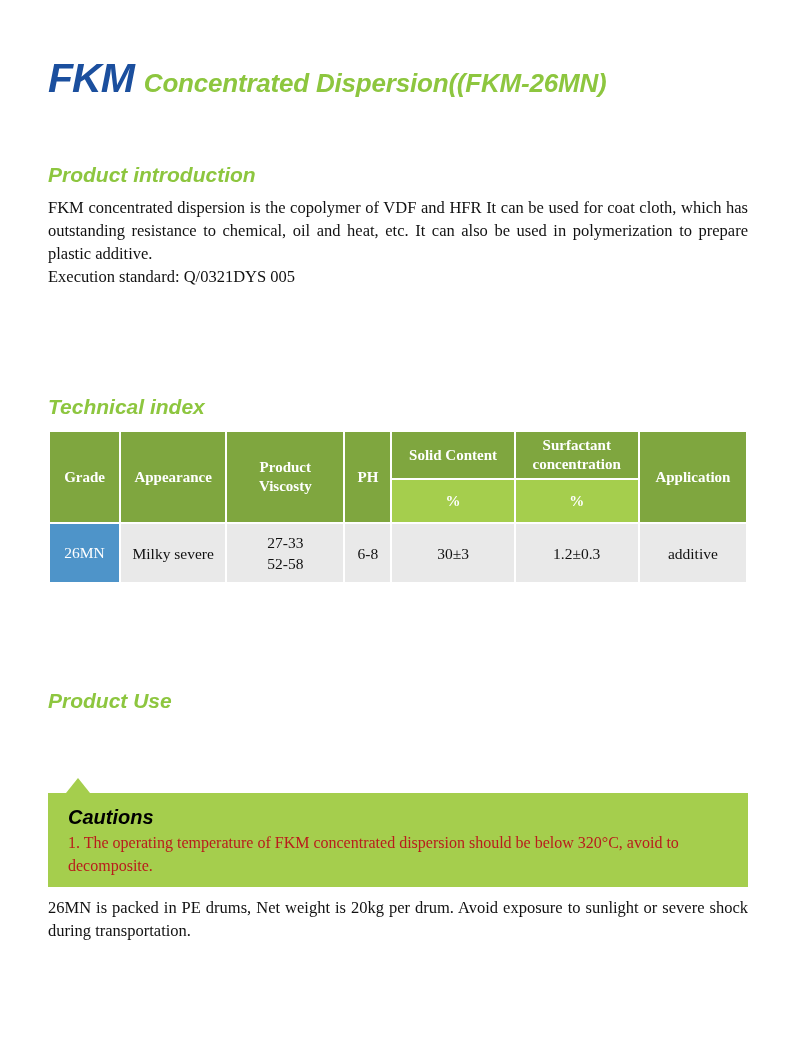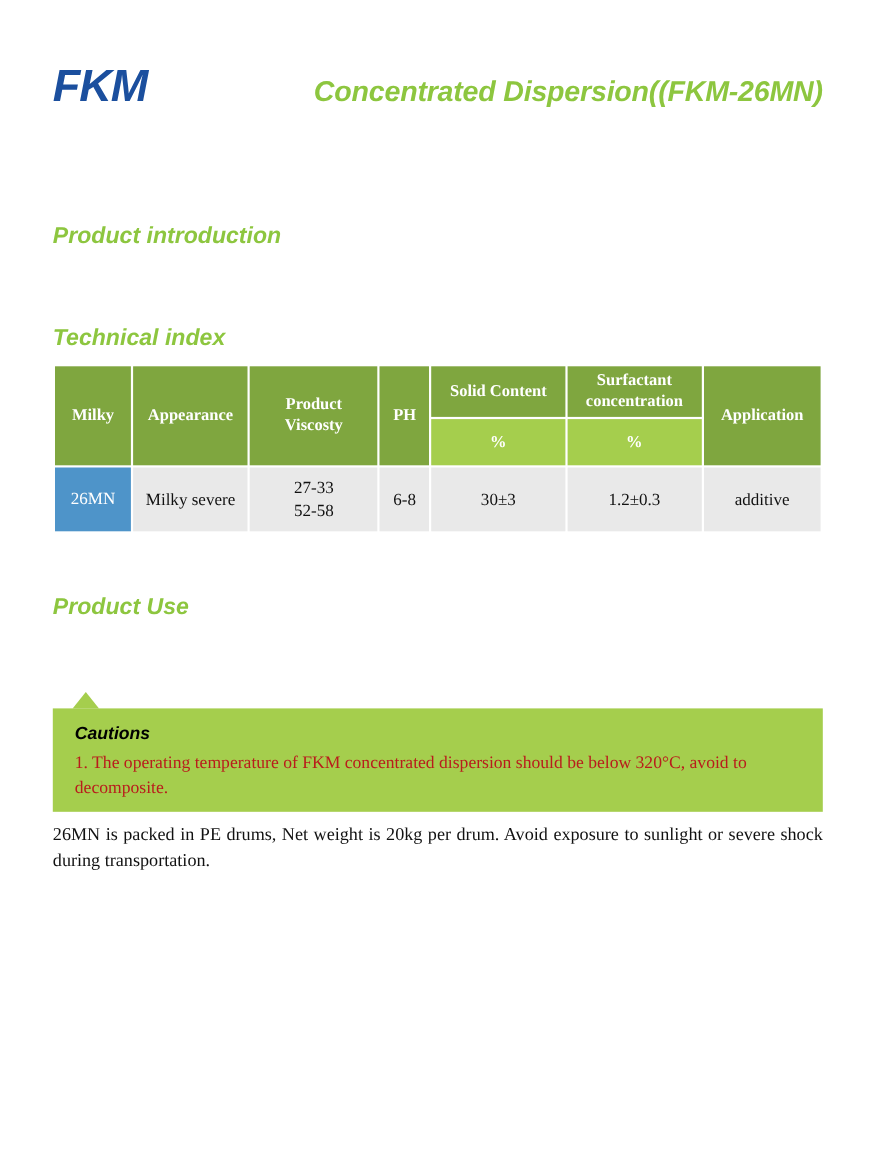--- a/index.html
+++ b/index.html
@@ -25,21 +25,20 @@
     min-height:1057px;
     padding:58px 52px 30px 48px;
     background:#ffffff;
     overflow:hidden;
   }
   
   .brand-row{
     display:flex;
     align-items:baseline;
     white-space:nowrap;
-    justify-content:space-between;
   }
   .brand{
     font-family:"Liberation Sans", sans-serif;
     font-size:41px;
     font-weight:bold;
     font-style:italic;
     color:var(--brand-blue,#1b4f9e);
     line-height:1;
     letter-spacing:-1px;
   }
@@ -55,23 +54,23 @@
   }
   
   .section-heading{
     font-family:"Liberation Sans", sans-serif;
     font-size:21px;
     font-weight:bold;
     font-style:italic;
     color:var(--heading-green,#8dc63f);
     line-height:24px;
   }
-  .h-intro{margin-top:104px;}
-  .h-tech{margin-top:69px;}
-  .h-use{margin-top:55px;}
+  .h-intro{margin-top:64px;}
+  .h-tech{margin-top:107px;}
+  .h-use{margin-top:105px;}
   .h-pack{margin-top:113px;}
   
   .body-text{
     font-size:16.5px;
     line-height:23px;
     text-align:justify;
     margin-top:9px;
   }
   .single-line{
     font-size:16.5px;
@@ -132,21 +131,21 @@
     border-left:12px solid transparent;
     border-right:12px solid transparent;
     border-bottom:15px solid var(--callout-green,#a5ce4d);
   }
   .callout{
     background:var(--callout-green,#a5ce4d);
     padding:12px 22px 10px 20px;
   }
   .callout-title{
     font-family:"Liberation Sans", sans-serif;
-    font-size:16px;
+    font-size:20px;
     font-weight:bold;
     font-style:italic;
     color:#000000;
     line-height:24px;
   }
   .callout-item{
     font-size:16px;
     line-height:23px;
     color:#b91c1c;
     margin-top:2px;
@@ -156,36 +155,38 @@
 <body>
 
 <div class="page">
 
   <div class="brand-row">
     <span class="brand">FKM</span>
     <span class="doc-title">Concentrated Dispersion((FKM-26MN)</span>
   </div>
 
   <div class="section-heading h-intro">Product introduction</div>
+  <div class="body-text">FKM concentrated dispersion is the copolymer of VDF and HFR It can be used for coat cloth, which has outstanding resistance to chemical, oil and heat, etc. It can also be used in polymerization to prepare plastic additive.</div>
+  <div class="exec-line">Execution standard: Q/0321DYS 005</div>
 
   <div class="section-heading h-tech">Technical index</div>
 
   <table class="tech">
     <colgroup>
       <col style="width:69px">
       <col style="width:104px">
       <col style="width:116px">
       <col style="width:45px">
       <col style="width:121px">
       <col style="width:122px">
       <col style="width:106px">
     </colgroup>
     <tbody>
       <tr class="hdr-top">
-        <td class="th" rowspan="2">Milky</td>
+        <td class="th" rowspan="2">Grade</td>
         <td class="th" rowspan="2">Appearance</td>
         <td class="th" rowspan="2">Product Viscosty</td>
         <td class="th" rowspan="2">PH</td>
         <td class="th">Solid Content</td>
         <td class="th">Surfactant concentration</td>
         <td class="th" rowspan="2">Application</td>
       </tr>
       <tr class="hdr-sub">
         <td class="th-sub">%</td>
         <td class="th-sub">%</td>

